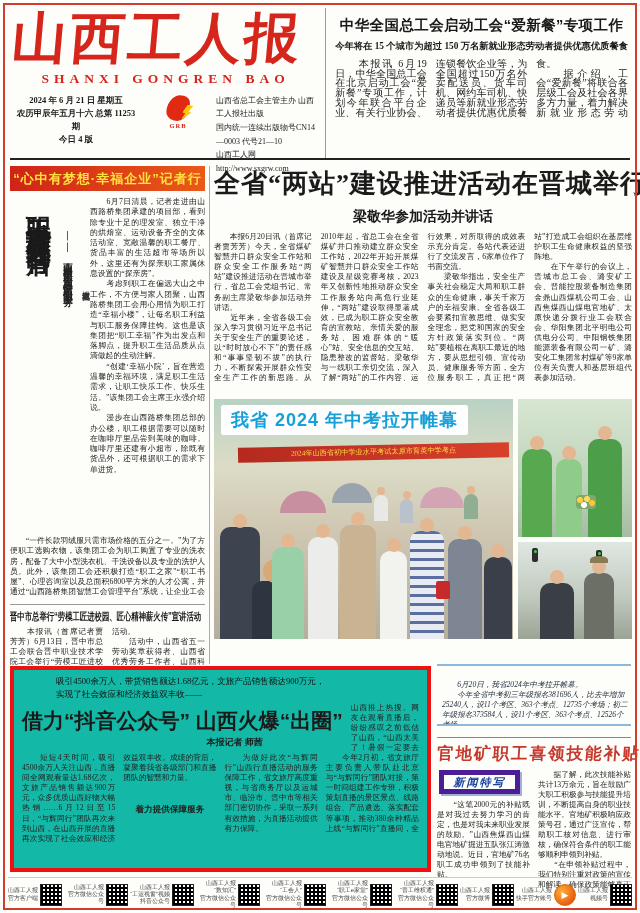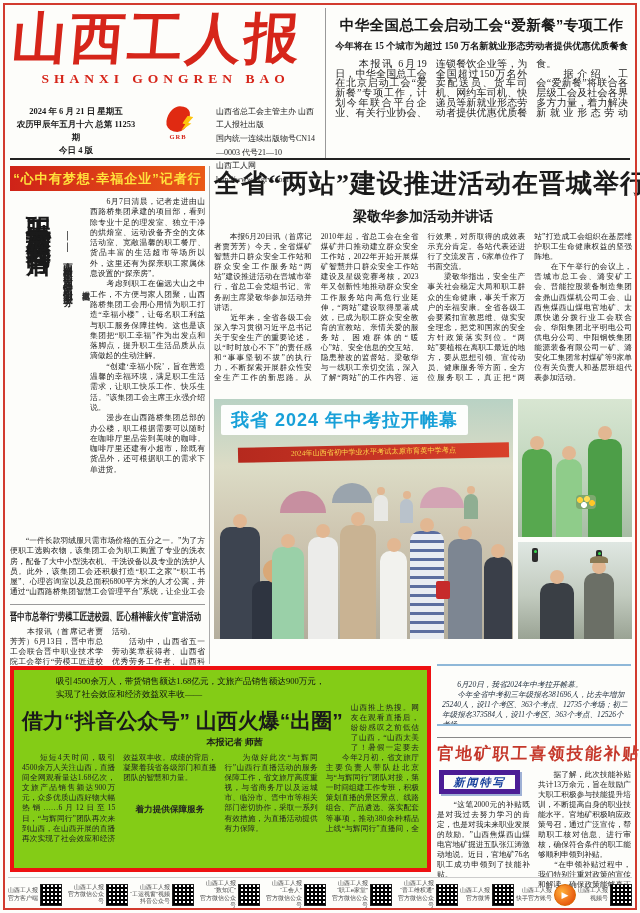--- a/index.html
+++ b/index.html
@@ -7,21 +7,21 @@
         font-family:"Liberation Serif","DejaVu Serif",serif;color:#1a1a1a;}
   .frame{position:absolute;inset:3px;border:2px solid #d23b2e;pointer-events:none;z-index:50;}
 
   
   .header{position:absolute;left:10px;top:8px;width:620px;height:152px;display:flex;
           border-bottom:2px solid #222;box-sizing:border-box;}
   .mast{width:326px;border-right:1px solid #999;box-sizing:border-box;padding:2px 6px 0 2px;}
   .mast-title{font-size:55px;line-height:1.05;font-weight:900;color:#d6251a;letter-spacing:3px;
               transform:skewX(-5deg);white-space:nowrap;font-family:"Liberation Serif",serif;}
   .mast-latin{font-size:13.5px;font-weight:bold;color:#d6251a;letter-spacing:5px;text-align:center;margin-top:3px;}
-  .mast-row{display:flex;align-items:flex-start;gap:21px;margin-top:18px;}
+  .mast-row{display:flex;align-items:flex-start;gap:21px;margin-top:7px;}
   .mast-date{width:128px;font-size:8.5px;font-weight:bold;line-height:1.55;text-align:center;}
   .mast-logo{width:34px;text-align:center;position:relative;padding-top:1px;}
   .flame{width:22px;height:26px;margin:0 auto;background:#e02a12;
          border-radius:62% 38% 55% 45% / 72% 28% 62% 38%;transform:rotate(10deg);position:relative;}
   .flame:after{content:'';position:absolute;right:-4px;top:8px;width:10px;height:16px;background:#ffc40c;
          clip-path:polygon(40% 0,100% 0,55% 45%,90% 45%,0 100%,30% 55%,0 55%);}
   .grb{font-size:6.5px;font-weight:bold;color:#d6251a;letter-spacing:1px;margin-top:1px;}
   .mast-pub{flex:1;font-size:8px;line-height:1.7;color:#222;white-space:pre-line;}
 
   .tr-article{flex:1;padding:8px 2px 0 9px;box-sizing:border-box;}
@@ -97,21 +97,21 @@
             transform:skewX(-4deg);white-space:nowrap;}
   .gd-body{column-count:2;column-gap:8px;font-size:7.7px;line-height:10px;text-align:justify;height:128px;
            overflow:hidden;margin-top:5px;color:#222;}
   .gd-body p{margin:0;text-indent:0;}
   .gd-tag{border:5px solid #4c1d95;box-shadow:2px 2px 0 rgba(44,85,168,.45);color:#17409c;
           font-size:11px;font-weight:bold;font-style:italic;text-align:center;padding:2px 4px;
           margin:0 10px 6px 2px;letter-spacing:2px;}
 
   
   .redbox{position:absolute;left:10px;top:666px;width:421px;height:206px;box-sizing:border-box;
-          border:4px solid #ee1111;background:#84cc16;padding:5px 8px;z-index:10;}
+          border:4px solid #ee1111;background:#14b8a6;padding:5px 8px;z-index:10;}
   .rb-eyebrow{font-size:8.6px;line-height:13px;padding-left:34px;padding-right:46px;color:#111;white-space:pre-line;}
   .rb-titlerow{display:flex;gap:8px;margin-top:2px;}
   .rb-title{flex:1;font-size:21px;font-weight:900;white-space:nowrap;letter-spacing:0;
             font-family:"Liberation Sans",sans-serif;padding-top:4px;}
   .rb-side{width:96px;font-size:7.7px;line-height:10px;text-align:justify;height:50px;overflow:hidden;color:#222;}
   .rb-byline{text-align:right;font-size:9px;font-weight:bold;margin:1px 0 3px;width:75%;}
   .rb-body{column-count:4;column-gap:8px;font-size:7.7px;line-height:10.1px;text-align:justify;height:97px;
            overflow:hidden;color:#222;}
   .rb-body p{margin:0;}
   .rb-sub{font-size:8.6px;font-weight:900;text-align:center;margin:21px 0;font-family:"Liberation Sans",sans-serif;}

